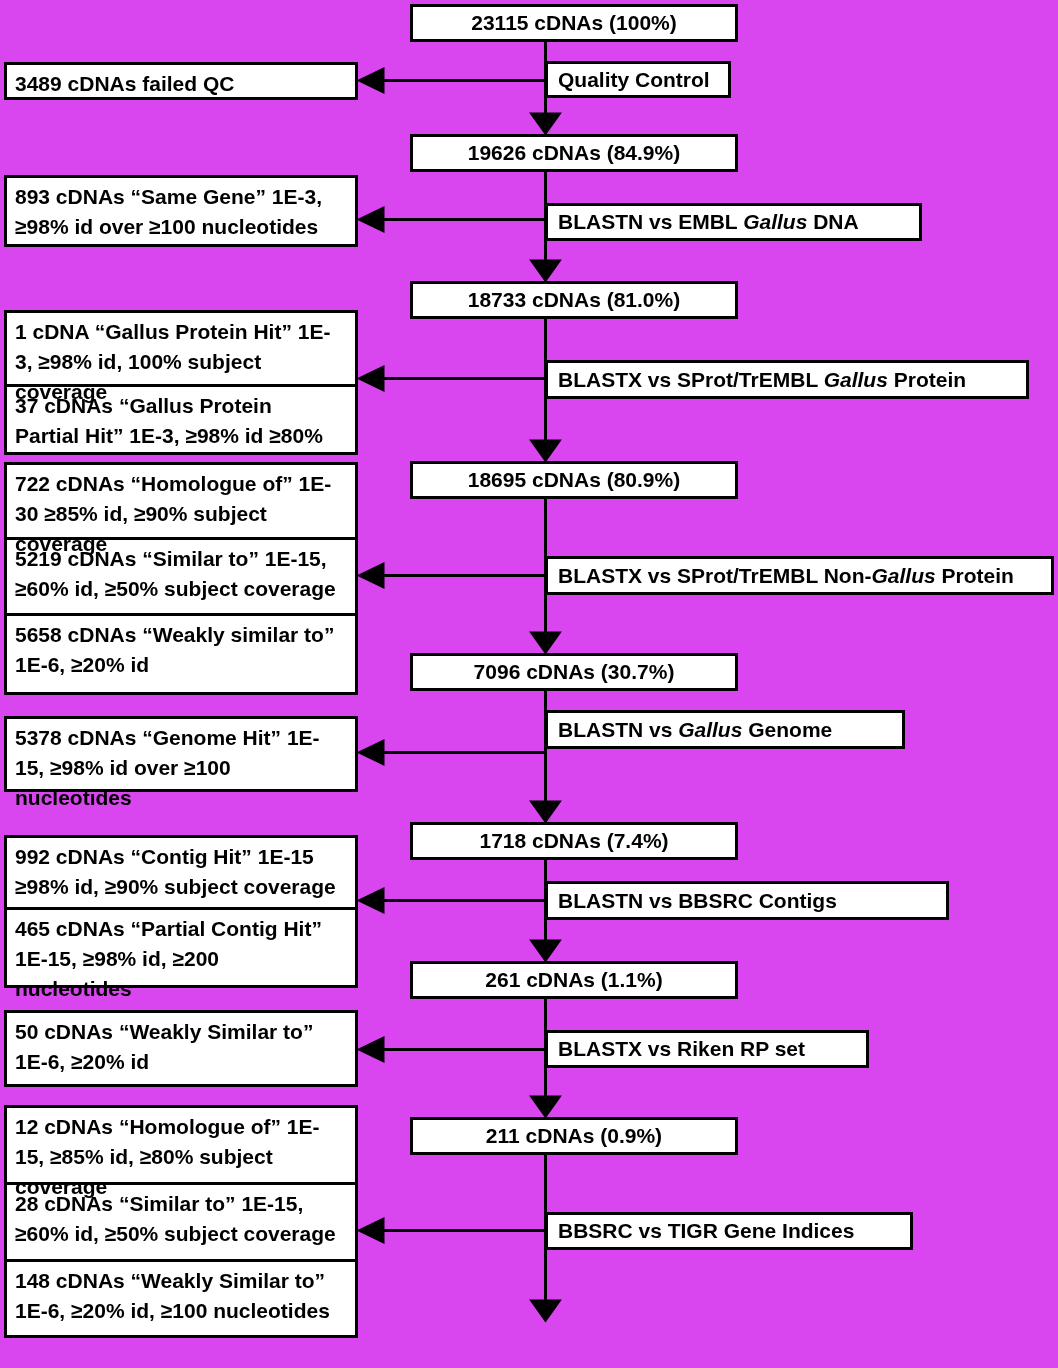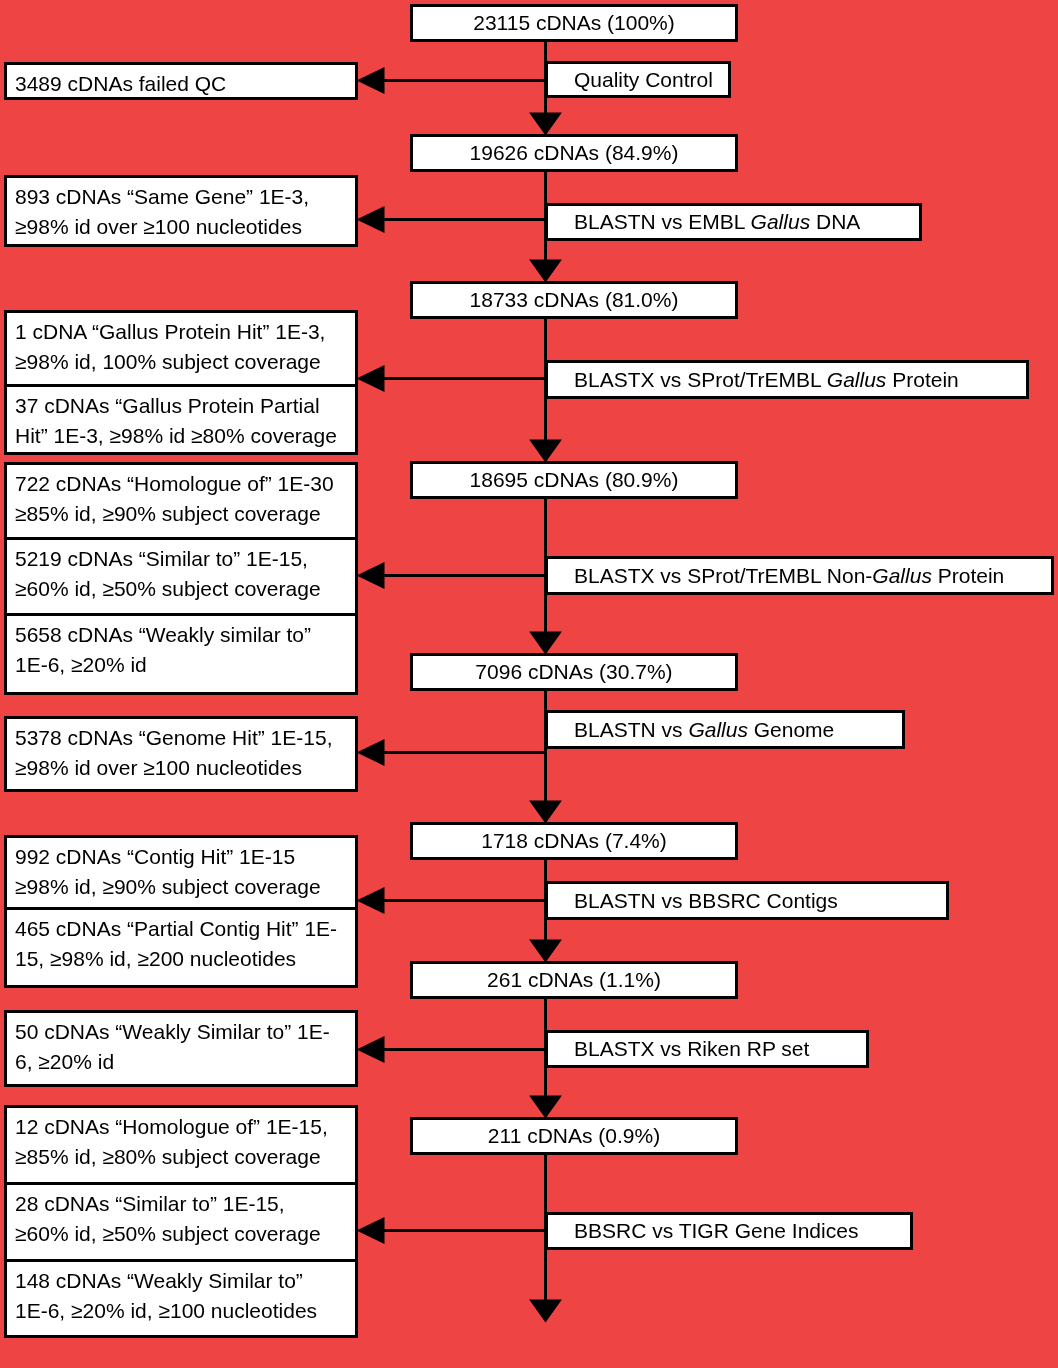--- a/index.html
+++ b/index.html
@@ -1,31 +1,31 @@
 <!DOCTYPE html>
 <html><head>
 <meta charset="utf-8">
 <style>
   html,body{margin:0;padding:0;background:#ffffff;}
   #canvas{
-    position:relative;width:1058px;height:1368px;background:#ef4444;overflow:hidden;
+    position:relative;width:1058px;height:1368px;background:#d946ef;overflow:hidden;
     font-family:"Liberation Sans","DejaVu Sans",sans-serif;
-    font-weight:normal;color:#000;
+    font-weight:bold;color:#000;
   }
   svg.arrows{position:absolute;left:0;top:0;z-index:1;}
   .main-node{
     position:absolute;left:410px;width:328px;height:38px;
     border:3px solid #000;background:#fff;box-sizing:border-box;
     display:flex;align-items:center;justify-content:center;
     font-size:21px;z-index:2;white-space:nowrap;
   }
   .process{
     position:absolute;left:545px;border:3px solid #000;background:#fff;
     box-sizing:border-box;display:flex;align-items:center;
-    padding-left:26px;font-size:21px;z-index:2;
+    padding-left:10px;font-size:21px;z-index:2;
   }
   .process span,.process i{white-space:pre;}
   .side{
     position:absolute;left:4px;width:354px;border:3px solid #000;
     background:#fff;box-sizing:border-box;font-size:21px;line-height:1.42;z-index:2;
   }
   .cell{padding:4px 16px 4px 8px;box-sizing:border-box;}
   .group .cell + .cell{border-top:3px solid #000;}
 </style>
 </head>

